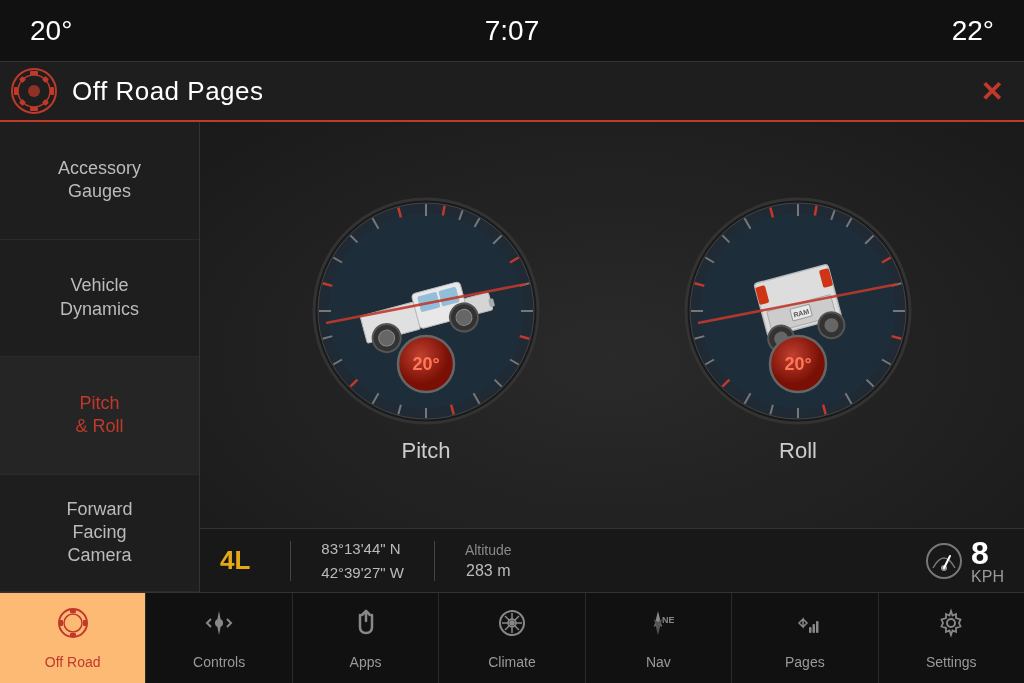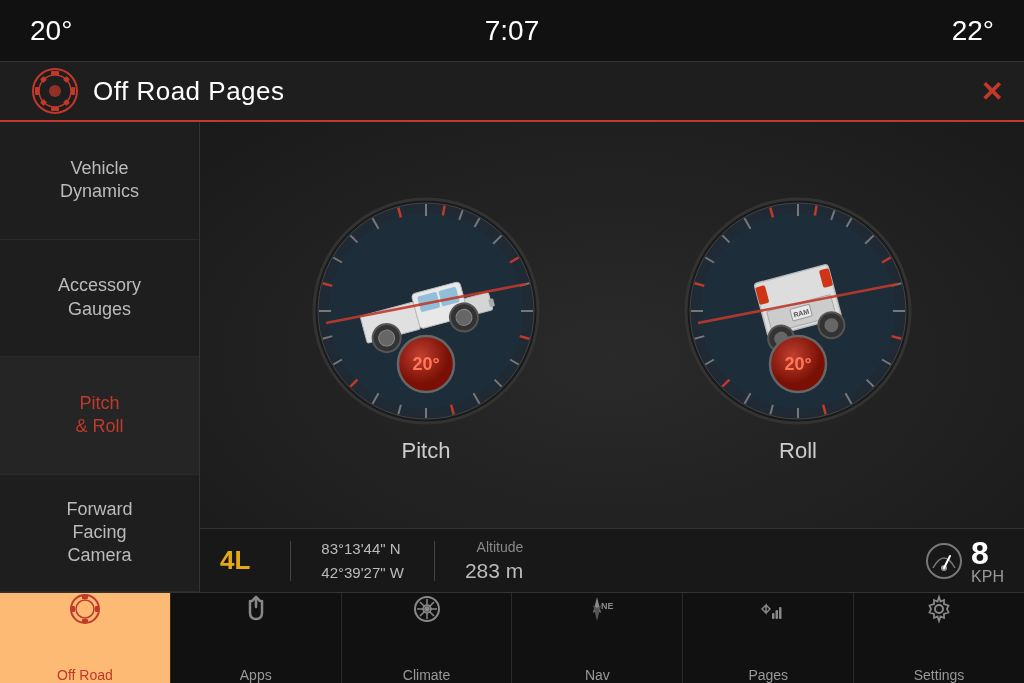--- a/index.html
+++ b/index.html
@@ -34,21 +34,21 @@
       color: #fff;
     }
 
     
     .header {
       width: 100%;
       height: 60px;
       background: #1e1e1e;
       display: flex;
       align-items: center;
-      padding: 0 31px;
+      padding: 0 10px;
       border-bottom: 2px solid #c0392b;
       position: relative;
     }
     .header-icon {
       width: 48px;
       height: 48px;
       margin-right: 14px;
     }
     .header-title {
       font-size: 26px;
@@ -154,21 +154,21 @@
     .status-coords {
       font-size: 15px;
       color: #bbb;
       line-height: 1.6;
     }
     .status-altitude-label {
       font-size: 14px;
       color: #888;
     }
     .status-altitude-val {
-      font-size: 21px;
+      font-size: 16px;
       color: #bbb;
     }
     .status-speed-section {
       display: flex;
       align-items: center;
       gap: 8px;
       margin-left: auto;
     }
     .status-speed {
       font-size: 32px;
@@ -189,21 +189,21 @@
       background: #111;
       display: flex;
       align-items: stretch;
       border-top: 1px solid #333;
     }
     .nav-item {
       flex: 1;
       display: flex;
       flex-direction: column;
       align-items: center;
-      justify-content: space-between;
+      justify-content: center;
       cursor: pointer;
       gap: 15px;
       border-right: 1px solid #2a2a2a;
       color: #999;
       font-size: 14px;
     }
     .nav-item:last-child { border-right: none; }
     .nav-item.active {
       color: #c0392b;
       background: #fdba74;
@@ -221,21 +221,21 @@
 
     .coords-divider {
       width: 1px;
       height: 40px;
       background: #444;
       margin: 0 10px;
     }
     .altitude-section {
       display: flex;
       flex-direction: column;
-      align-items: flex-end;
+      align-items: center;
       gap: 4px;
     }
   </style>
 </head>
 <body>
 
 <div class="top-bar">
   <span class="top-temp">20°</span>
   <span class="top-time">7:07</span>
   <span class="top-temp">22°</span>
@@ -258,26 +258,26 @@
     <circle cx="24" cy="24" r="6" fill="#c0392b" opacity="0.7"></circle>
   </svg>
   <span class="header-title">Off Road Pages</span>
   <span class="header-close">✕</span>
 </div>
 
 <div class="main">
 
   <div class="sidebar">
     <div class="sidebar-item">
+      <span style="white-space:pre-line">Accessory
+Gauges</span>
+    </div>
+    <div class="sidebar-item">
       <span style="white-space:pre-line">Vehicle
 Dynamics</span>
-    </div>
-    <div class="sidebar-item">
-      <span style="white-space:pre-line">Accessory
-Gauges</span>
     </div>
     <div class="sidebar-item active">
       <span style="white-space:pre-line">Pitch
 &amp; Roll</span>
     </div>
     <div class="sidebar-item">
       <span style="white-space:pre-line">Forward
 Facing
 Camera</span>
     </div>
@@ -466,20 +466,29 @@
       <circle cx="16" cy="16" r="14" fill="none" stroke="#c0392b" stroke-width="2"></circle>
       <circle cx="16" cy="16" r="9" fill="none" stroke="#c0392b" stroke-width="1.5"></circle>
       <rect x="13" y="2" width="6" height="4" rx="1" fill="#c0392b"></rect>
       <rect x="13" y="26" width="6" height="4" rx="1" fill="#c0392b"></rect>
       <rect x="2" y="13" width="4" height="6" rx="1" fill="#c0392b"></rect>
       <rect x="26" y="13" width="4" height="6" rx="1" fill="#c0392b"></rect>
     </svg>
     <span class="nav-label">Off Road</span>
   </div>
 
+  <div class="nav-item">
+    <svg width="32" height="32" viewBox="0 0 32 32">
+      <path d="M16 4 L14 14 Q10 16 14 18 L16 28 L18 18 Q22 16 18 14 Z" fill="#888"></path>
+      <circle cx="16" cy="16" r="4" fill="#888"></circle>
+      <path d="M8 12 L4 16 L8 20" fill="none" stroke="#888" stroke-width="2"></path>
+      <path d="M24 12 L28 16 L24 20" fill="none" stroke="#888" stroke-width="2"></path>
+    </svg>
+    <span class="nav-label">Controls</span>
+  </div>
 
   <div class="nav-item">
     <svg width="32" height="32" viewBox="0 0 32 32">
 
       <path d="M10 8 L10 20 Q10 26 16 26 Q22 26 22 20 L22 8" fill="none" stroke="#888" stroke-width="2.5" stroke-linecap="round"></path>
       <line x1="16" y1="4" x2="16" y2="14" stroke="#888" stroke-width="2.5" stroke-linecap="round"></line>
       <polyline points="12,8 16,4 20,8" fill="none" stroke="#888" stroke-width="2.5" stroke-linejoin="round" stroke-linecap="round"></polyline>
     </svg>
     <span class="nav-label">Apps</span>
   </div>

